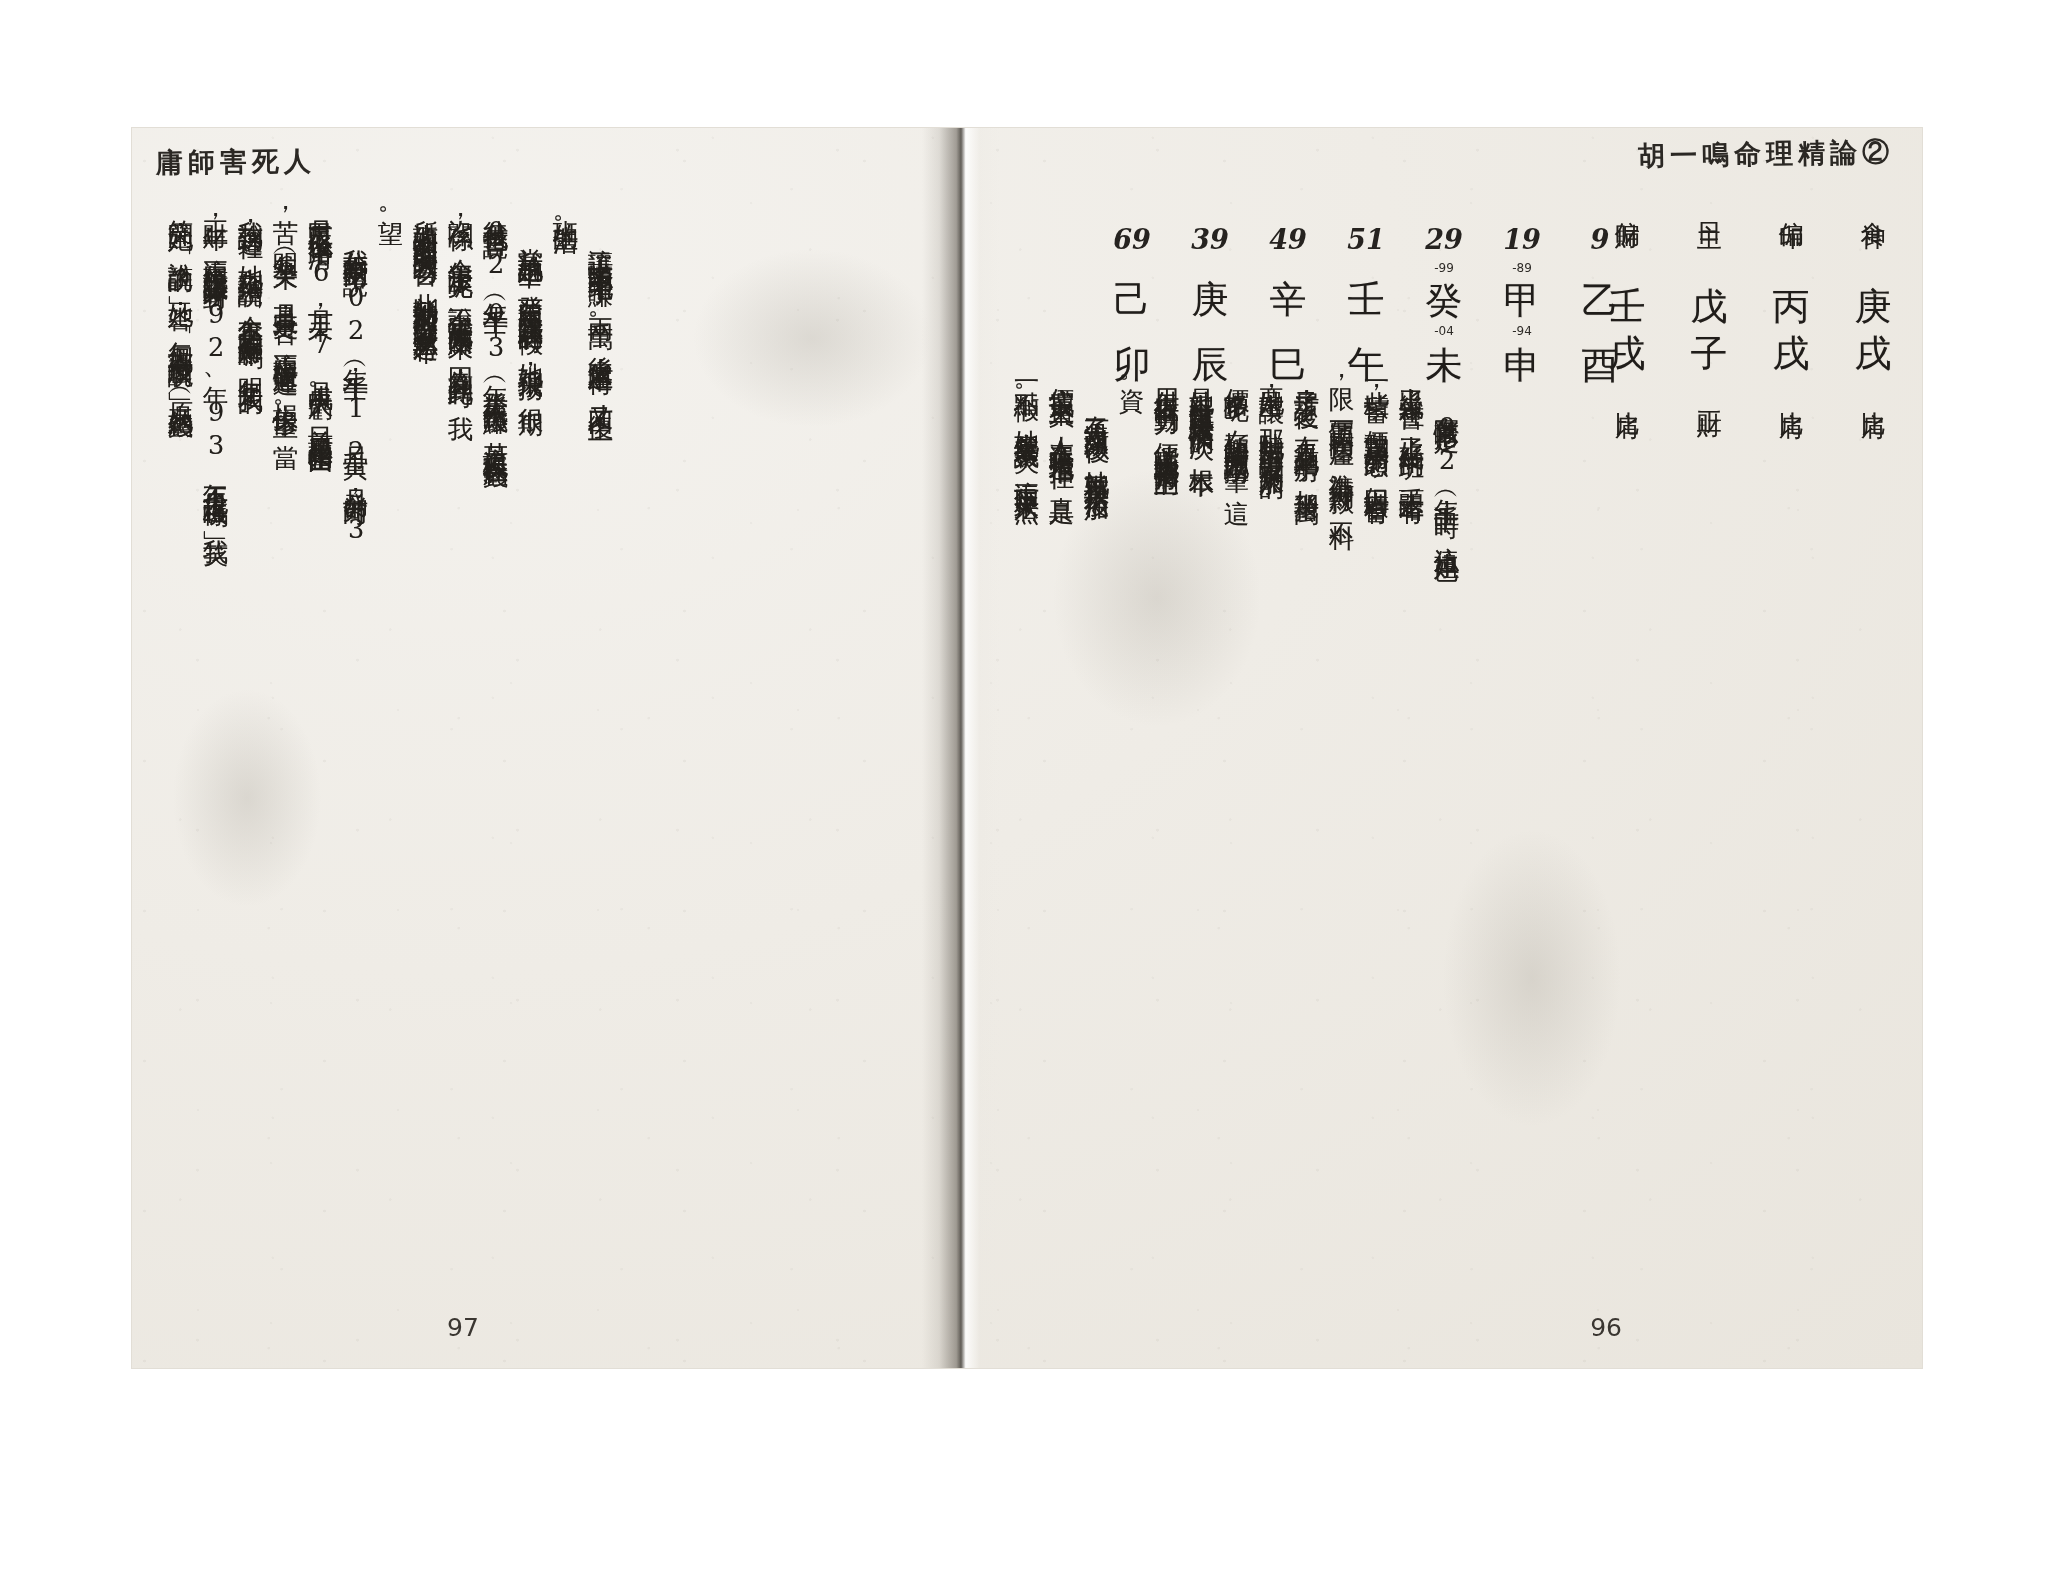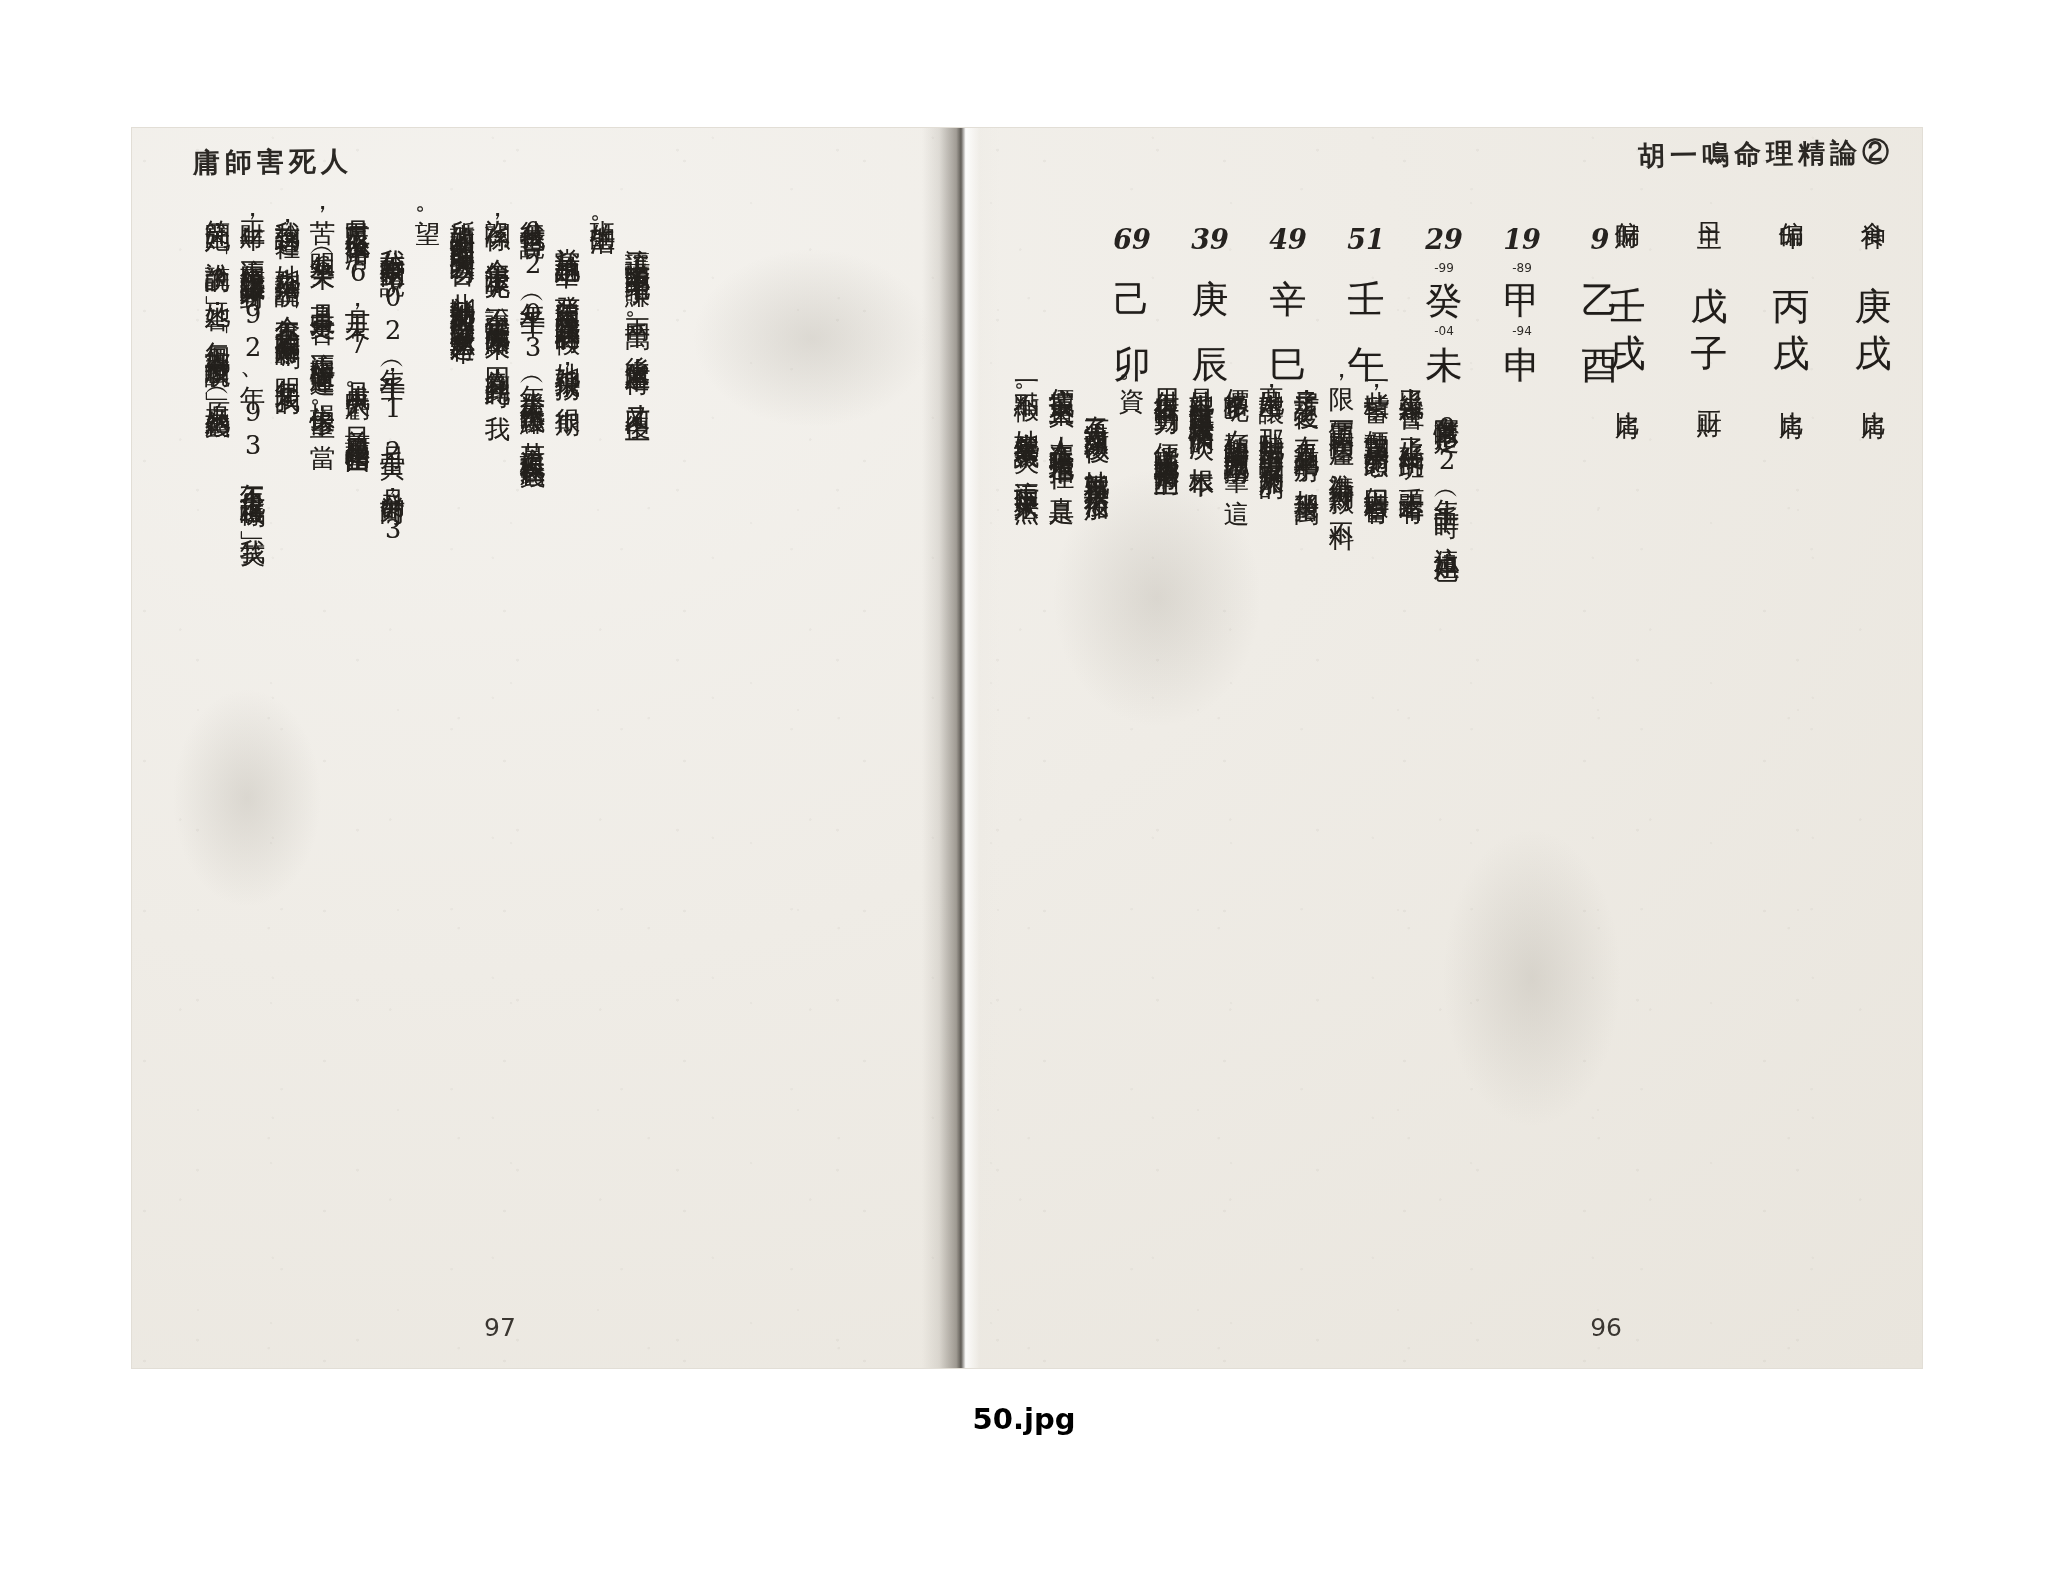--- a/index.html
+++ b/index.html
@@ -46,21 +46,21 @@
       rgba(120,114,104,.16) 22%,
       rgba(95,89,80,.55) 44%,
       rgba(60,56,50,.80) 50%,
       rgba(255,255,255,.85) 56%,
       rgba(235,232,226,.25) 74%,
       rgba(120,114,104,0) 100%);
   }
 
   
   .page{position:absolute;top:0;bottom:0;}
-  #page-left{left:0;width:820px;margin-left:37px;}
+  #page-left{left:0;width:820px;}
   #page-right{left:846px;width:944px;}
 
   .runhead{
     position:absolute;
     font-family:"DejaVu Serif","Liberation Serif",serif;
     font-weight:700;color:#2b2824;letter-spacing:5px;
     font-size:27px;white-space:nowrap;
   }
   #runhead-left{left:24px;top:16px;transform:rotate(-0.7deg);}
   #runhead-right{right:28px;top:8px;transform:rotate(-1deg);}
@@ -281,15 +281,14 @@
         <div class="vcol">我說到這裡，她立刻搶話說：「今年不是我的偏財年嗎？明年是我的</div>
         <div class="vcol">正財年，這兩年應該賺錢才對呀！92年、93年不也是這樣嗎？」我笑</div>
         <div class="vcol">笑問她：「誰說的？」她答：「每個人都這麼説啊！」（原來她虧錢</div>
       </div>
 
       <div class="folio" id="folio-left">97</div>
     </div>
 
   </div>
 
-  <div id="caption">50.jpg</div>
 
 </div>
 
 </body></html>

